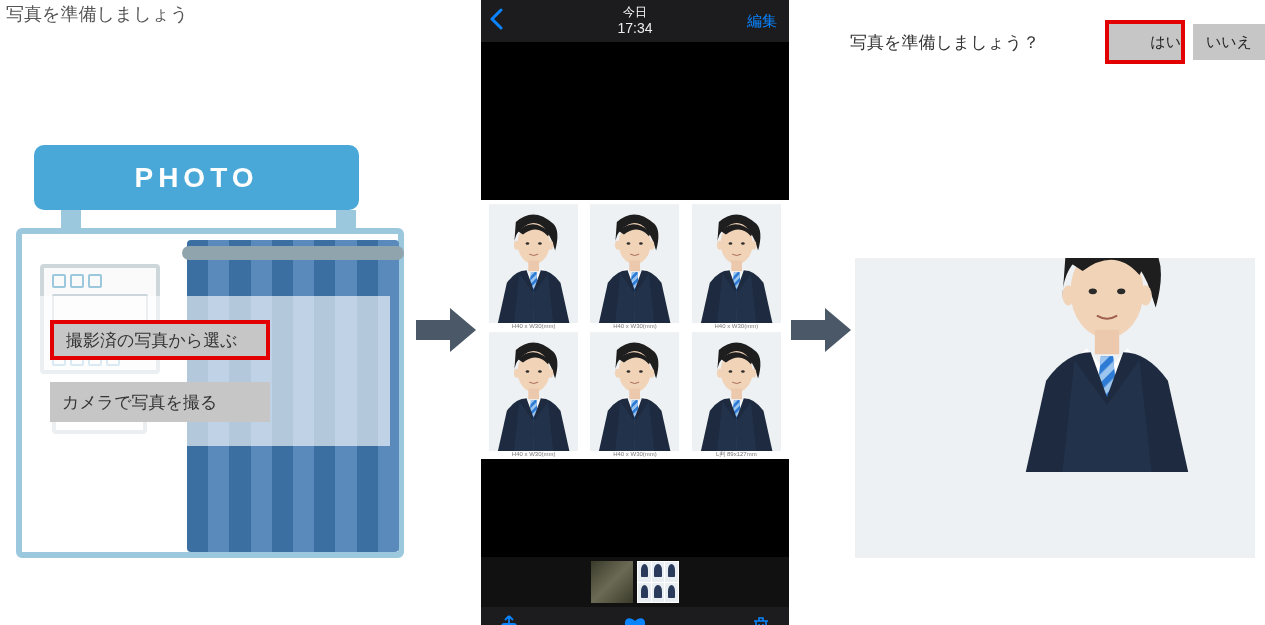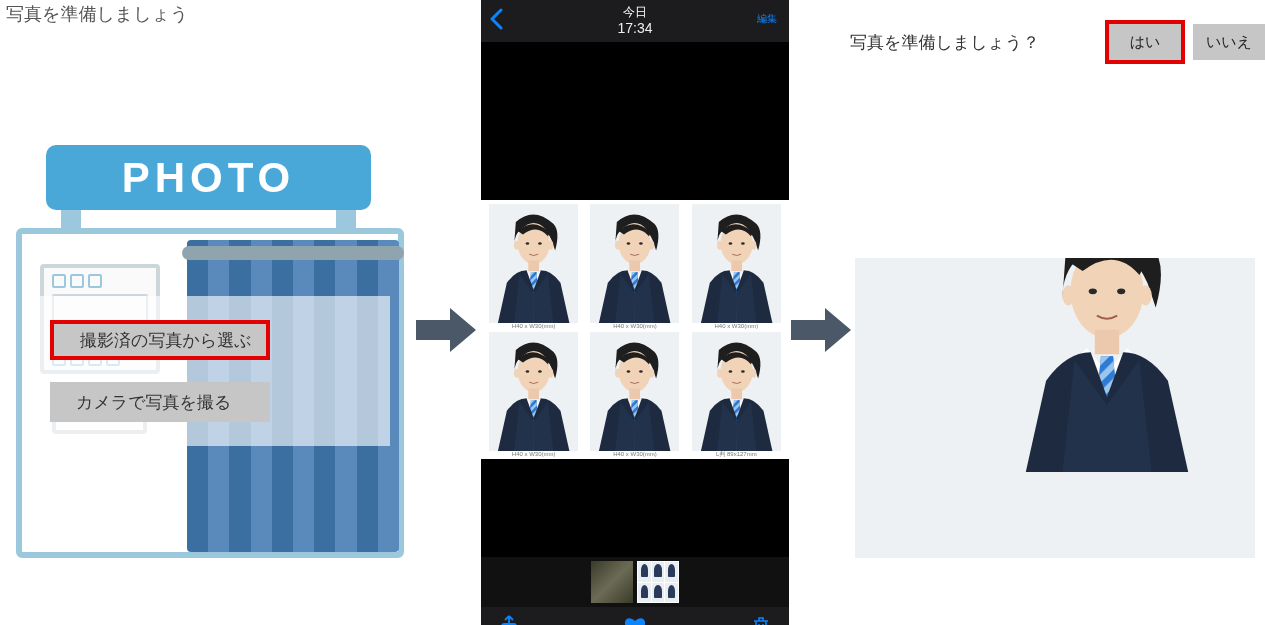--- a/index.html
+++ b/index.html
@@ -12,25 +12,25 @@
     background: #fff;
     position: relative;
     overflow: hidden;
   }
   .panel { position: absolute; }
   
   .panel1 { left: 0; top: 0; width: 420px; height: 620px; }
   .panel1-title { position: absolute; left: 6px; top: 2px; font-size: 18px; color: #555; }
   .booth { position: absolute; left: 6px; top: 145px; width: 408px; height: 430px; filter: blur(0.4px); }
   .booth-sign {
-    position: absolute; left: 40px; top: 0; width: 325px; height: 65px;
+    position: absolute; left: 28px; top: 0; width: 325px; height: 65px;
     background: #49a8d8; border-radius: 10px;
     display: flex; align-items: center; justify-content: center;
     font-family: Arial, sans-serif; font-weight: 900; color: #fff;
-    font-size: 42px; letter-spacing: 5px;
+    font-size: 28px; letter-spacing: 5px;
   }
   .booth-supports { position:absolute; background:#9cc8de; }
   .sup1 { left:55px; top:65px; width:20px; height:18px; }
   .sup2 { left:330px; top:65px; width:20px; height:18px; }
   .booth-body {
     position:absolute; left:10px; top:83px; width:388px; height:330px;
     background:#fff; border:6px solid #9cc8de; border-radius:6px;
   }
   .booth-ctrl {
     position:absolute; left:18px; top:30px; width:120px; height:110px;
@@ -50,21 +50,21 @@
   }
   .booth-rail { position:absolute; left:160px; top:12px; width:222px; height:14px; background:#90a4ae; border-radius:7px; }
   .overlay {
     position:absolute; left:24px; top:296px; width:366px; height:150px;
     background:rgba(255,255,255,0.62);
     display:flex; flex-direction:column; justify-content:center; gap:22px;
     padding-left:26px;
   }
   .ov-btn {
     width:220px; height:40px; background:#c6c6c6;
-    display:flex; align-items:center; padding-left:26px;
+    display:flex; align-items:center; padding-left:12px;
     font-size:17px; color:#333;
   }
   .ov-highlight { border:4px solid #e30000; }
   
   .arrow {
     position:absolute; width:60px; height:48px;
     top:306px;
   }
   .arrow svg { width:100%; height:100%; display:block; }
   .arrow1 { left:416px; }
@@ -73,21 +73,21 @@
   .panel2 { left:481px; top:0; width:308px; height:620px; background:#000; }
   .hdr {
     position:relative; height:42px; background:#1c1c1e;
     color:#fff; display:flex; align-items:center; justify-content:center;
     font-size:12px;
   }
   .hdr-back { position:absolute; left:8px; top:8px; color:#0a84ff; font-size:22px; }
   .hdr-center { text-align:center; line-height:1.15; }
   .hdr-center .d1 { font-size:12px; }
   .hdr-center .d2 { font-size:14px; color:#eee; }
-  .hdr-edit { position:absolute; right:12px; top:12px; color:#0a84ff; font-size:10px; }
+  .hdr-edit { position:absolute; right:12px; top:12px; color:#0a84ff; font-size:15px; }
   .black-strip { background:#000; }
   .bs1 { height:158px; }
   .photo-sheet { background:#fff; padding:4px 8px 2px; }
   .grid { display:grid; grid-template-columns:repeat(3,1fr); gap:6px 12px; }
   .cell { position:relative; aspect-ratio:3/4; }
   .cell .face { width:100%; height:100%; }
   .cell-cap { text-align:center; font-size:6px; color:#777; line-height:1.1; }
   .bs2 { height:98px; }
   .thumbs {
     height:50px; background:#111;
@@ -106,21 +106,21 @@
   .ico { color:#0a84ff; font-size:20px; }
   
   .panel3 { left:850px; top:0; width:415px; height:620px; }
   .p3-top { display:flex; align-items:center; gap:12px; margin-top:24px; }
   .p3-q { font-size:17px; color:#333; flex:1; }
   .p3-btn {
     width:72px; height:36px; background:#c6c6c6;
     display:flex; align-items:center; justify-content:center;
     font-size:15px; color:#222;
   }
-  .p3-highlight { outline:4px solid #e30000; outline-offset:0; }
+  .p3-highlight { outline:4px solid #e30000; outline-offset:0;justify-content:flex-end; }
   .p3-photo {
     position:absolute; left:5px; top:258px; width:400px; height:300px;
     background:#f1f3f4; overflow:hidden;
   }
   .p3-photo .face { width:100%; height:100%; }
   
   svg.face { display:block; }
 </style>
 </head>
 <body>

